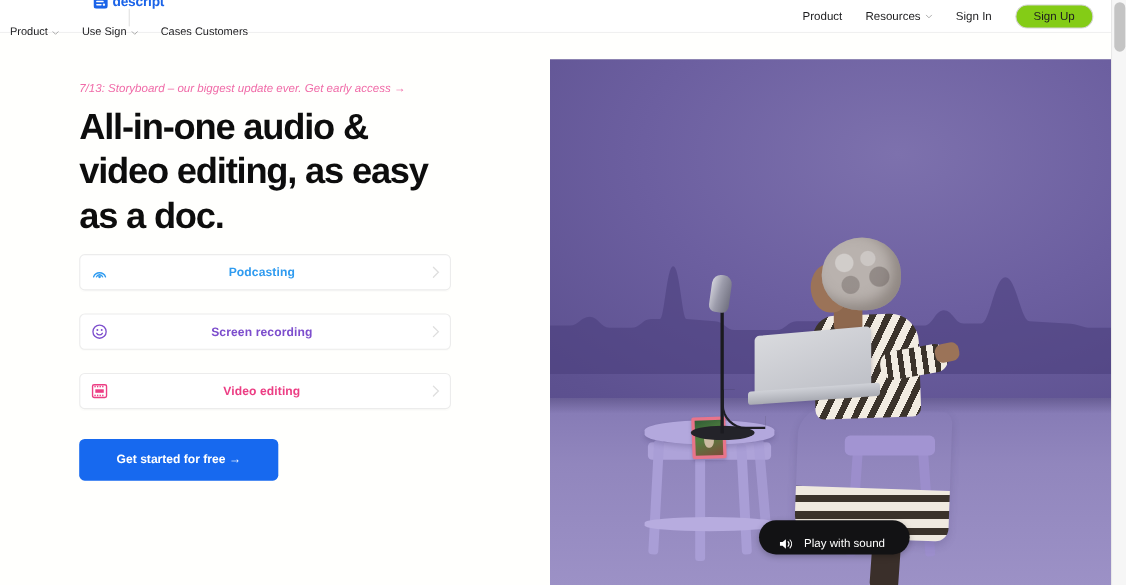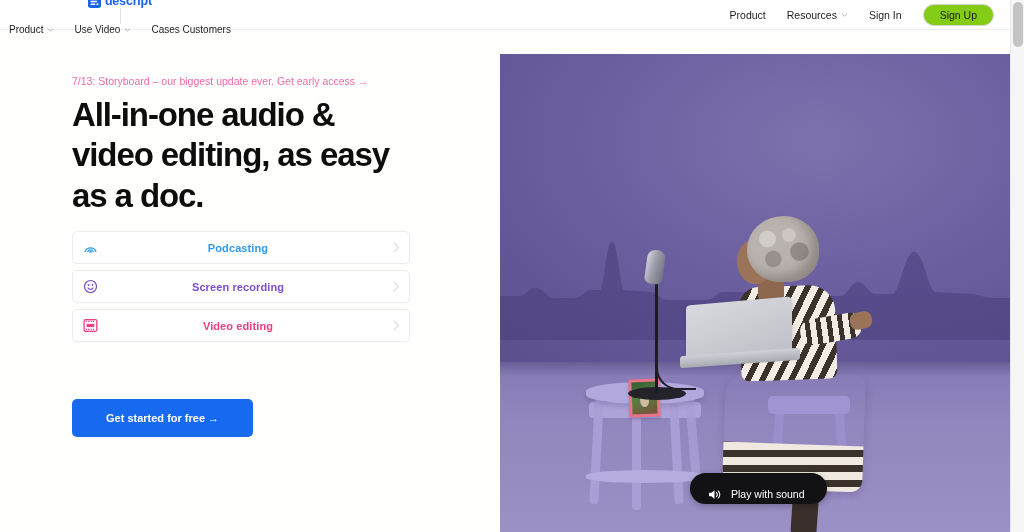--- a/index.html
+++ b/index.html
@@ -44,32 +44,32 @@
   .nav-right .nav-item{ font-size:10.5px; }
   .signup-btn{
     font-size:10.5px; color:#1d1d1f;
     border:1px solid #d4d4d4; border-radius:12px;
     padding:4px 16px; background:#84cc16; cursor:pointer;
     font-family:"Liberation Sans", sans-serif;
     white-space:nowrap;
   }
   .announce{
     position:absolute; top:75px; left:72px;
-    font-size:10.5px; color:#f06ba8; white-space:nowrap; cursor:pointer;
+    font-size:10.5px; color:#f06ba8; white-space:nowrap; cursor:pointer;font-style:italic;
   }
   .headline{
     position:absolute; top:95px; left:72px; width:350px;
     font-size:33px; line-height:1.22; font-weight:700;
     letter-spacing:-1.1px; color:#0d0d0d;
   }
 
   
   .cards{
     position:absolute; top:231px; left:72px; width:338px;
-    display:flex; flex-direction:column; gap:6px;
+    display:flex; flex-direction:column; gap:21px;
   }
   .card{
     position:relative; height:33px;
     background:#fff; border:1px solid #ececec; border-radius:5px;
     display:flex; align-items:center;
     cursor:pointer;
     box-shadow:0 1px 1px rgba(0,0,0,.015);
   }
   .card-icon{
     width:34px; display:flex; align-items:center; justify-content:center;
@@ -326,21 +326,21 @@
       <div class="nav-item">
         <span>Product</span>
         <span>
           <svg class="chev-down" viewBox="0 0 8 5">
               <path d="M1 1l3 3 3-3" stroke="#555" stroke-width="1" fill="none" stroke-linecap="round"></path>
             </svg>
         </span>
       </div>
 
       <div class="nav-item">
-        <span>Use Video</span>
+        <span>Use Sign</span>
         <span>
           <svg class="chev-down" viewBox="0 0 8 5">
               <path d="M1 1l3 3 3-3" stroke="#555" stroke-width="1" fill="none" stroke-linecap="round"></path>
             </svg>
         </span>
       </div>
 
       <div class="nav-item">
         <span>Cases Customers</span>
       </div>

